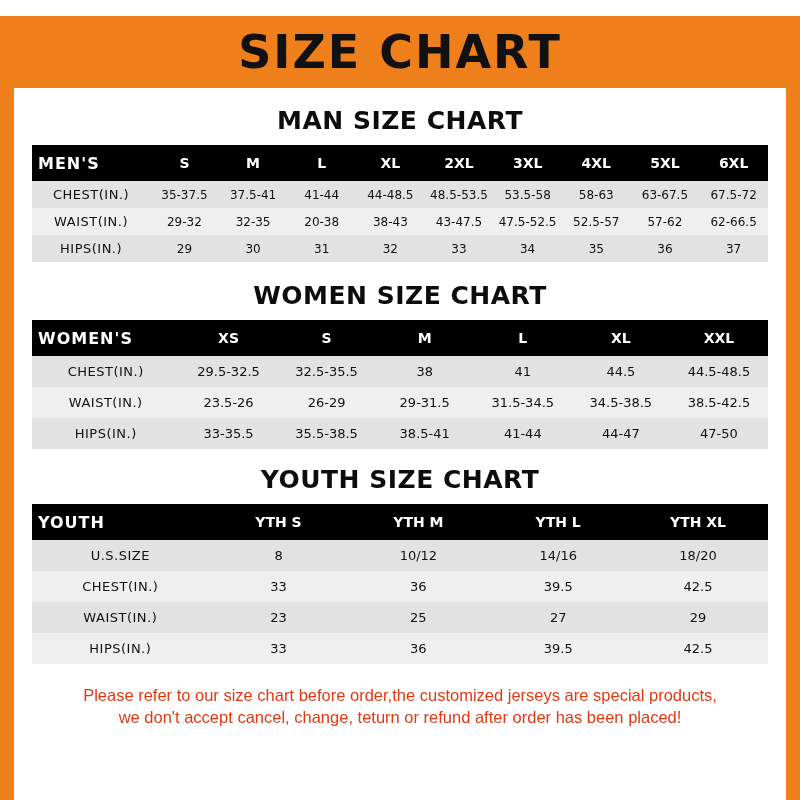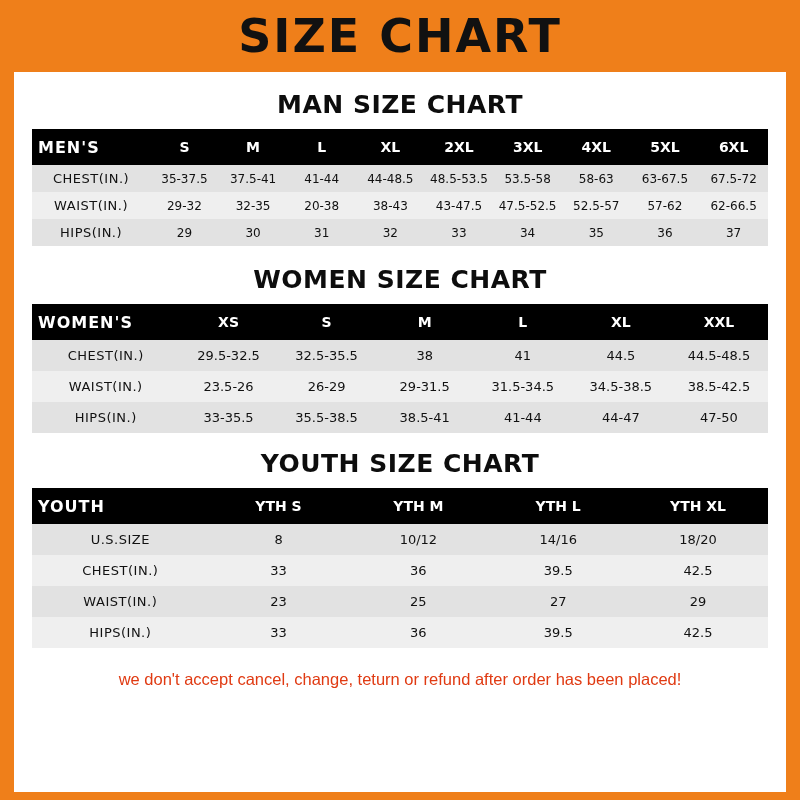--- a/index.html
+++ b/index.html
@@ -21,21 +21,21 @@
     box-sizing: border-box;
     border-left: 14px solid #ef7f1a;
     border-right: 14px solid #ef7f1a;
   }
   .banner {
     height: 72px;
     background: #ef7f1a;
     display: flex;
     align-items: center;
     justify-content: center;
-    margin: 0 -14px;
+    margin: 16px -14px;
   }
   .banner-title {
     font-family: "DejaVu Sans", sans-serif;
     font-weight: bold;
     font-size: 46px;
     letter-spacing: 2px;
     color: #111111;
     line-height: 1;
   }
   .content {
@@ -300,19 +300,20 @@
           <td class="rowlabel">HIPS(IN.)</td>
           <td>33</td>
           <td>36</td>
           <td>39.5</td>
           <td>42.5</td>
         </tr>
       </tbody>
     </table>
 
     <div class="notice">
+      <div>Please refer to our size chart before order,the customized jerseys are special products,</div>
       <div>we don't accept cancel, change, teturn or refund after order has been placed!</div>
     </div>
 
   </div>
 
   <div class="bottom-bar"></div>
 </div>
 
 </body></html>

